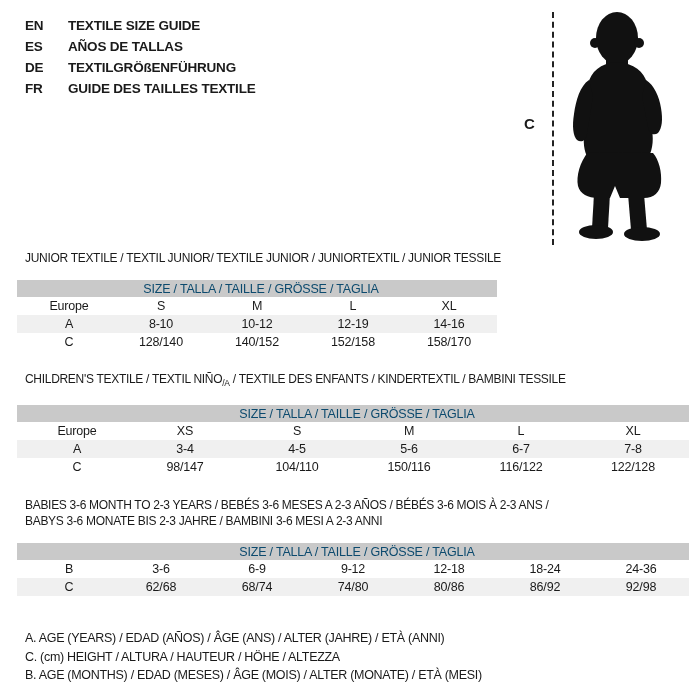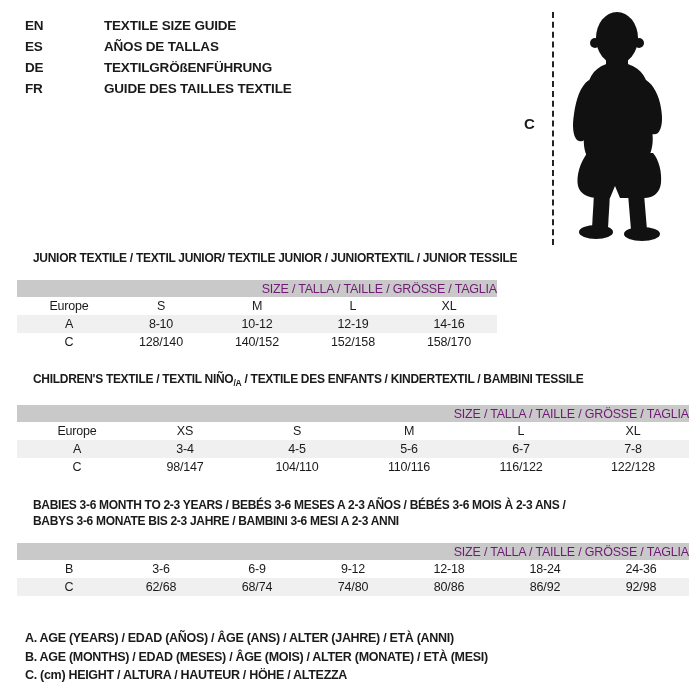--- a/index.html
+++ b/index.html
@@ -3,59 +3,59 @@
 <meta charset="utf-8">
 <style>
   html,body { margin:0; padding:0; background:#ffffff; }
   .page {
     position:relative; width:700px; height:700px; background:#ffffff;
     font-family:"Liberation Sans", sans-serif; color:#1a1a1a; overflow:hidden;
   }
 
   
   .langs { position:absolute; left:25px; top:15px; }
-  .lang-row { display:flex; font-weight:700; font-size:13.5px; line-height:21px; letter-spacing:-0.2px;gap:36px; }
+  .lang-row { display:flex; font-weight:700; font-size:13.5px; line-height:21px; letter-spacing:-0.2px; }
   .lang-code { width:43px; flex:0 0 43px; }
 
   
   .dash-line { position:absolute; left:552px; top:12px; height:233px; width:0; border-left:2px dashed #222; }
   .measure-c { position:absolute; left:524px; top:115px; font-weight:700; font-size:15px; }
   .toddler-svg { position:absolute; left:558px; top:6px; }
 
   
   .content { position:absolute; left:17px; top:251px; width:672px; }
   .sec-title {
-    margin-left:16px; font-weight:700; font-size:12px; line-height:14px;
+    margin-left:8px; font-weight:400; font-size:12px; line-height:14px;
     letter-spacing:-0.3px; white-space:nowrap;
   }
   .sec-title sub { font-size:8.5px; letter-spacing:-0.2px; }
   .sec-title .tline { display:block; line-height:16px; }
   .mt-sec { margin-top:21px; }
 
   table.size-table { border-collapse:collapse; table-layout:fixed; margin-top:15px; }
   table.t1 { width:480px; }
   table.t2, table.t3 { width:672px; }
   table.t3 { margin-top:14px; }
   .size-table td {
     font-size:12.5px; font-weight:400; letter-spacing:-0.2px;
     height:18px; padding:0; text-align:center; vertical-align:middle;
   }
   .size-table tr.bar td {
-    background:#c9c9c9; height:17px; text-align:right; padding-left:8px;
-    color:#701a75; font-size:12.5px;
+    background:#c9c9c9; height:17px; text-align:center; padding-left:8px;
+    color:#0c4a6e; font-size:12.5px;
   }
   .size-table td.c0 { text-align:center; padding-left:8px; }
   .t1 td.c0 { width:60px; }
   .t2 td.c0 { width:60px; }
   .t3 td.c0 { width:60px; }
   .size-table tr.shaded td { background:#f0f0f0; }
 
   
   .legend { margin:33px 0 0 8px; }
-  .legend-line { font-weight:700; font-size:12.5px; line-height:18.5px; letter-spacing:-0.3px; white-space:nowrap; }
+  .legend-line { font-weight:400; font-size:12.5px; line-height:18.5px; letter-spacing:-0.3px; white-space:nowrap; }
 </style>
 </head>
 <body>
 
 <div class="page">
 
   <div class="langs">
     <div class="lang-row">
       <span class="lang-code">EN</span>
       <span class="lang-label">TEXTILE SIZE GUIDE</span>
@@ -146,21 +146,21 @@
           <td>3-4</td>
           <td>4-5</td>
           <td>5-6</td>
           <td>6-7</td>
           <td>7-8</td>
         </tr>
         <tr>
           <td class="c0">C</td>
           <td>98/147</td>
           <td>104/110</td>
-          <td>110/116</td>
+          <td>150/116</td>
           <td>116/122</td>
           <td>122/128</td>
         </tr>
       </tbody>
     </table>
 
     <div class="sec-title mt-sec">
       <span class="tline">BABIES 3-6 MONTH TO 2-3 YEARS / BEBÉS 3-6 MESES A 2-3 AÑOS / BÉBÉS 3-6 MOIS À 2-3 ANS /</span>
       <span class="tline">BABYS 3-6 MONATE BIS 2-3 JAHRE / BAMBINI 3-6 MESI A 2-3 ANNI</span>
     </div>
@@ -185,18 +185,18 @@
           <td>74/80</td>
           <td>80/86</td>
           <td>86/92</td>
           <td>92/98</td>
         </tr>
       </tbody>
     </table>
 
     <div class="legend">
       <div class="legend-line">A. AGE (YEARS) / EDAD (AÑOS) / ÂGE (ANS) / ALTER (JAHRE) / ETÀ (ANNI)</div>
+      <div class="legend-line">C. (cm) HEIGHT / ALTURA / HAUTEUR / HÖHE / ALTEZZA</div>
       <div class="legend-line">B. AGE (MONTHS) / EDAD (MESES) / ÂGE (MOIS) / ALTER (MONATE) / ETÀ (MESI)</div>
-      <div class="legend-line">C. (cm) HEIGHT / ALTURA / HAUTEUR / HÖHE / ALTEZZA</div>
     </div>
 
   </div>
 </div>
 
 </body></html>

